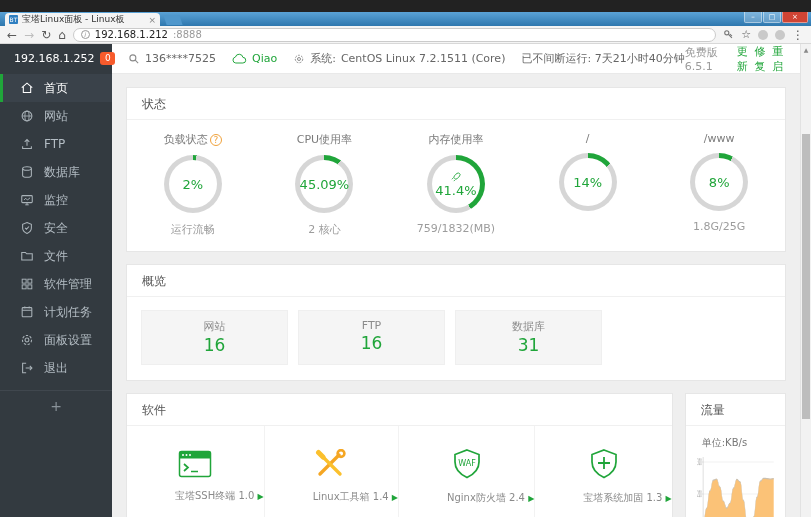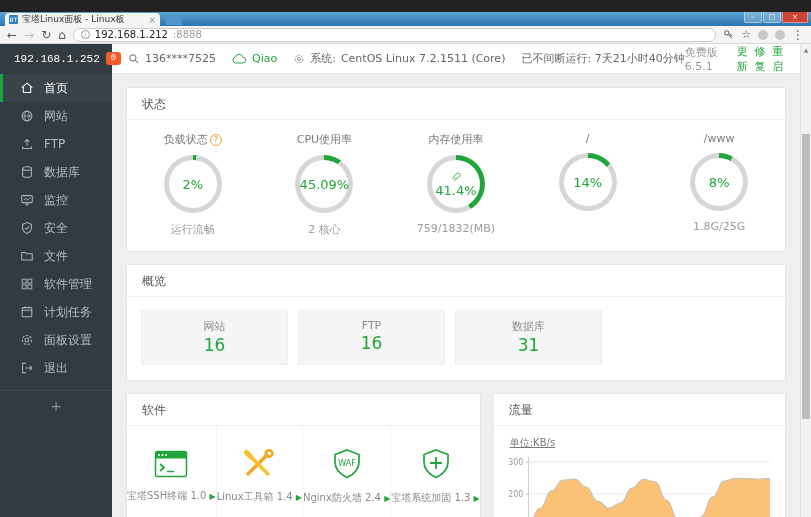--- a/index.html
+++ b/index.html
@@ -29,21 +29,21 @@
     display:flex; align-items:center; padding:0 7px; gap:5px; font-size:10px; }
   .info-badge { width:9px; height:9px; border:1px solid #9a9a9a; border-radius:50%; color:#9a9a9a;
     font-size:7px; line-height:8px; text-align:center; font-style:italic; flex:none; }
   .url-host { color:#222; } .url-port { color:#9a9a9a; }
   .ext-dot { width:10px; height:10px; border-radius:50%; background:#c9c9c9; }
 
   
   .app-topbar { position:absolute; top:32px; left:0; right:11px; height:30px; background:#fff;
     border-bottom:1px solid #e9e9e9; display:flex; align-items:center; font-size:11px; color:#666; }
   .ip-block { width:112px; height:30px; background:#333a40; color:#fff; display:flex; align-items:center;
-    padding:0 8px; gap:6px; flex:none;font-family:Liberation Mono, monospace; }
+    padding:0 8px; gap:6px; flex:none; }
   .ip-text { font-size:11px; }
   .badge { min-width:15px; height:13px; background:#f75b2c; color:#fff; border-radius:3px;
     font-size:9px; line-height:13px; text-align:center; padding:0 3px; }
   .tb-item { display:flex; align-items:center; gap:5px; margin-left:16px; white-space:nowrap; }
   .tb-green { color:#20a53a; }
   .tb-right { margin-left:auto; display:flex; align-items:center; padding-right:10px; }
   .tb-version { color:#9b9b9b; }
   .tb-action { color:#20a53a; cursor:pointer; }
 
   
@@ -82,24 +82,24 @@
   .ov-label { font-size:11px; color:#8b8b8b; margin-top:8px; }
   .ov-val { font-size:17px; color:#20a53a; margin-top:1px; }
 
   
   .bottom-row { display:flex; gap:12px; margin-top:12px; align-items:flex-start; }
   .bottom-row .panel { flex:1; }
   .soft-grid { display:grid; grid-template-columns:repeat(4,1fr); }
   .soft-cell { height:102px; border-right:1px solid #f2f2f2; border-bottom:1px solid #f2f2f2;
     display:flex; flex-direction:column; align-items:center; justify-content:center; cursor:pointer; }
   .soft-cell:nth-child(4n) { border-right:none; }
-  .soft-name { font-size:10px; color:#8a8a8a; margin-top:11px; white-space:nowrap; }
+  .soft-name { font-size:10px; color:#8a8a8a; margin-top:11px; white-space:nowrap;padding-left:48px; }
   .soft-arrow { color:#20a53a; font-size:8px; }
   .traffic-body { padding:6px 10px 0; }
-  .traffic-unit { font-size:10px; color:#777; padding:4px 0 2px 6px;text-decoration:underline; }
+  .traffic-unit { font-size:10px; color:#777; padding:4px 0 2px 6px; }
 
   .section-gap { margin-top:12px; }
 
   
   .scrollbar { position:absolute; right:0; top:32px; width:11px; bottom:7px; background:#f2f2f2;
     border-left:1px solid #e2e2e2; }
   .sb-up { height:12px; text-align:center; font-size:6px; color:#8a8a8a; line-height:12px; }
   .sb-thumb { position:absolute; left:1px; right:1px; top:90px; height:285px; background:#bdbdbd; }
   .taskstrip { position:absolute; left:0; right:0; bottom:0; height:7px; background:#101010; }
 </style>

